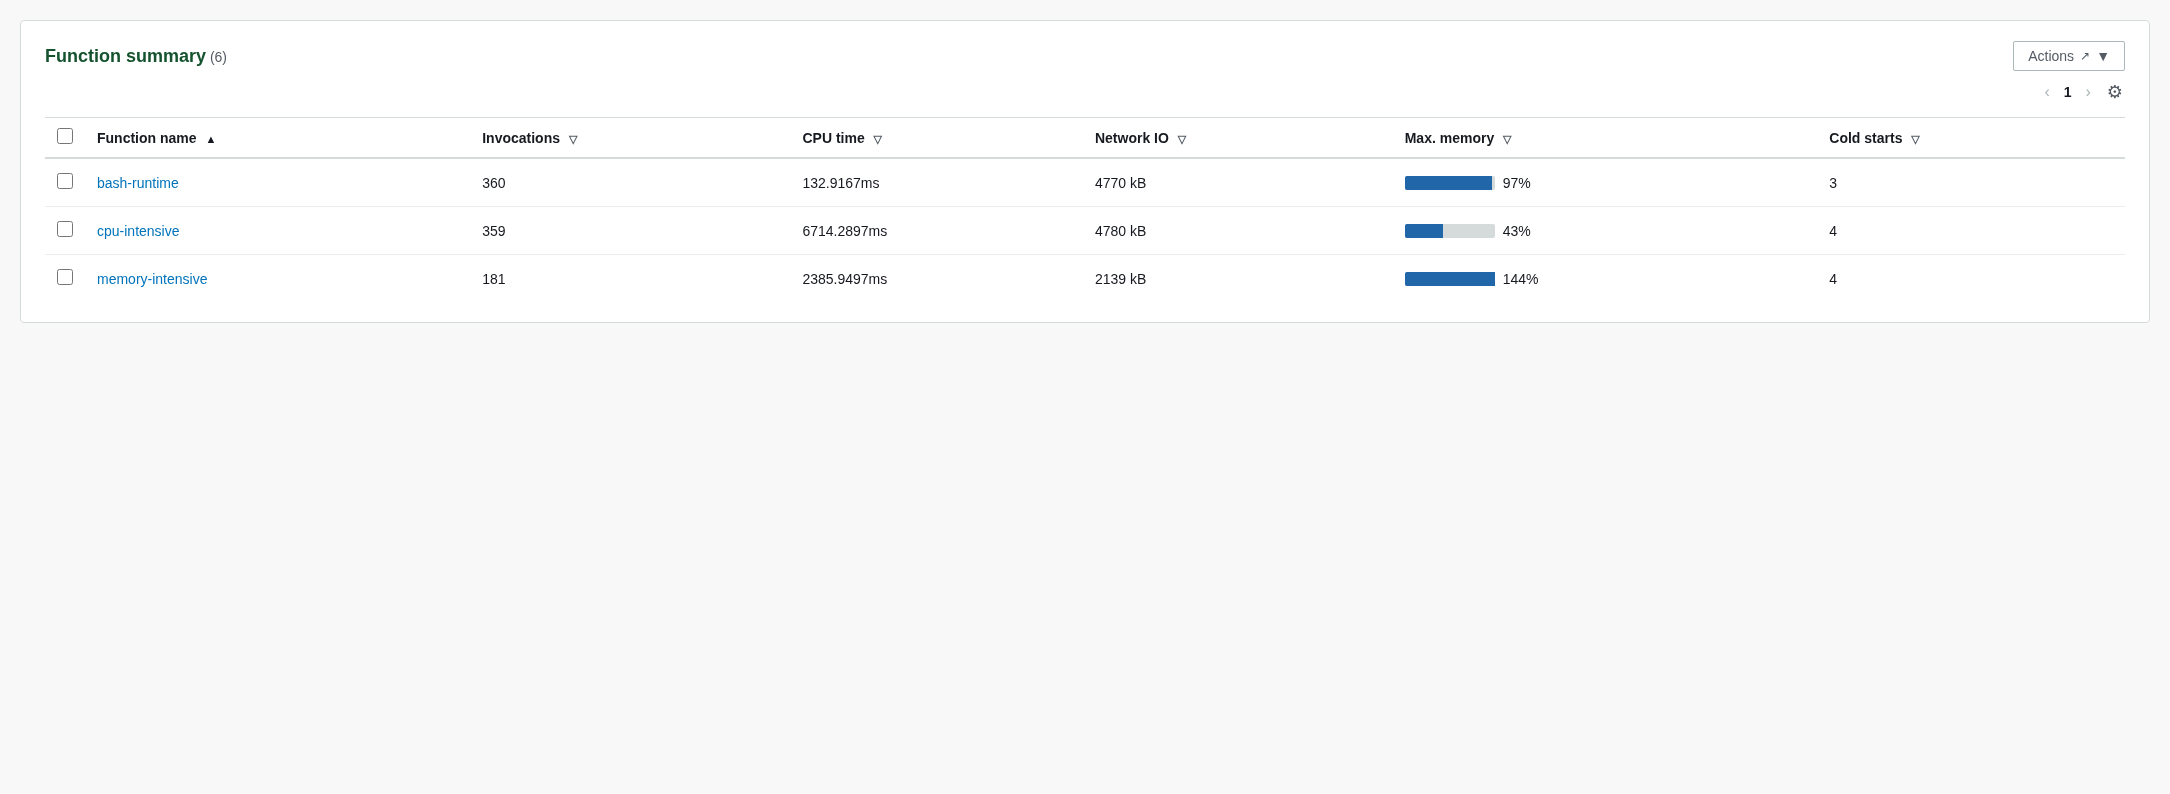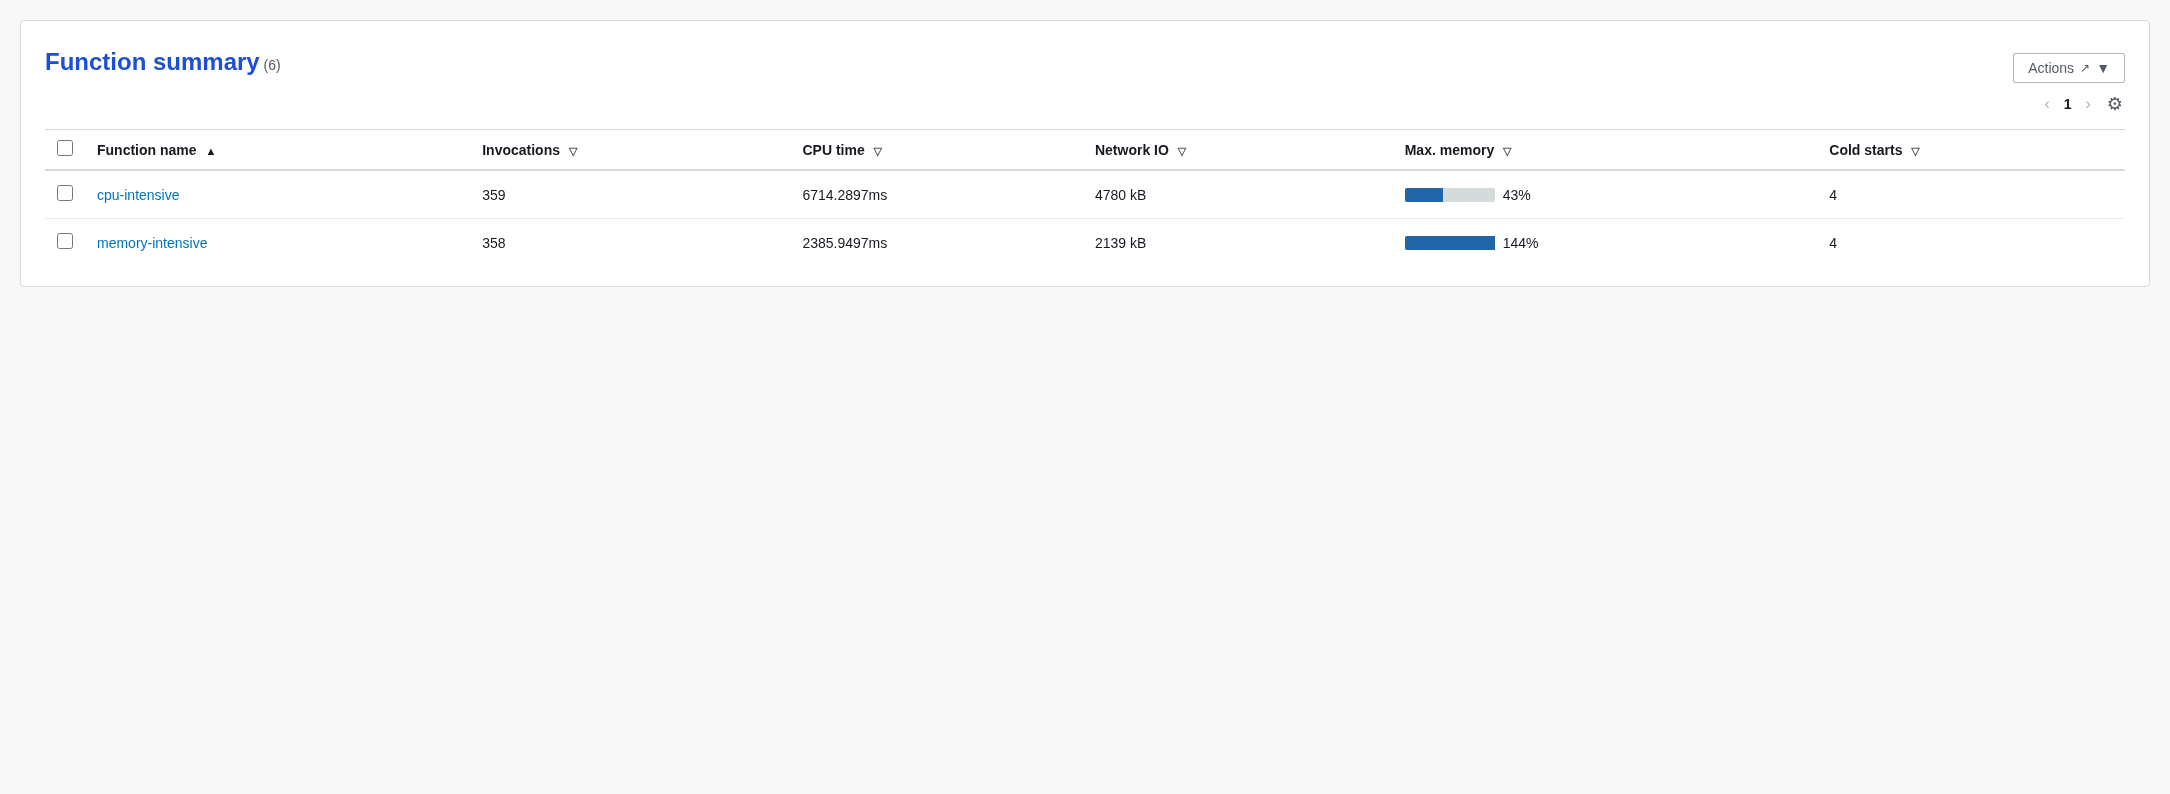--- a/index.html
+++ b/index.html
@@ -16,33 +16,32 @@
       margin: 20px;
       padding: 20px 24px;
     }
     .header-row {
       display: flex;
       justify-content: space-between;
       align-items: center;
       margin-bottom: 8px;
     }
     .title {
-      font-size: 24px;
+      font-size: 18px;
       font-weight: 700;
-      color: #1d4ed8;
+      color: #14532d;
     }
     .title-count {
       font-weight: 400;
       color: #545b64;
     }
     .actions-area {
       display: flex;
       align-items: center;
       gap: 8px;
-      margin-top: 12px;
     }
     .actions-btn {
       display: flex;
       align-items: center;
       gap: 6px;
       border: 1px solid #aab7b8;
       background: #fff;
       border-radius: 2px;
       padding: 6px 14px;
       font-size: 14px;
@@ -208,40 +207,56 @@
           <span>Max. memory</span>
           <span class="sort-icon">▽</span>
         </th>
         <th>
           <span>Cold starts</span>
           <span class="sort-icon">▽</span>
         </th>
       </tr>
     </thead>
     <tbody id="table-body">
+    <tr>
+          <td><input type="checkbox" style=""></td>
+          <td><a class="fn-link">bash-runtime</a></td>
+          <td>360</td>
+          <td>132.9167ms</td>
+          <td>4770 kB</td>
+          <td>
+            <div class="memory-cell">
+              <div class="memory-bar-bg">
+                <div class="memory-bar-fill" style="width: 97%;"></div>
+              </div>
+              <span class="memory-pct">97%</span>
+            </div>
+          </td>
+          <td>3</td>
+        </tr>
         <tr>
           <td><input type="checkbox" style=""></td>
           <td><a class="fn-link">cpu-intensive</a></td>
           <td>359</td>
           <td>6714.2897ms</td>
           <td>4780 kB</td>
           <td>
             <div class="memory-cell">
               <div class="memory-bar-bg">
                 <div class="memory-bar-fill" style="width: 43%;"></div>
               </div>
               <span class="memory-pct">43%</span>
             </div>
           </td>
           <td>4</td>
         </tr>
         <tr>
           <td><input type="checkbox" style=""></td>
           <td><a class="fn-link">memory-intensive</a></td>
-          <td>358</td>
+          <td>181</td>
           <td>2385.9497ms</td>
           <td>2139 kB</td>
           <td>
             <div class="memory-cell">
               <div class="memory-bar-bg">
                 <div class="memory-bar-fill" style="width: 100%;"></div>
               </div>
               <span class="memory-pct">144%</span>
             </div>
           </td>

